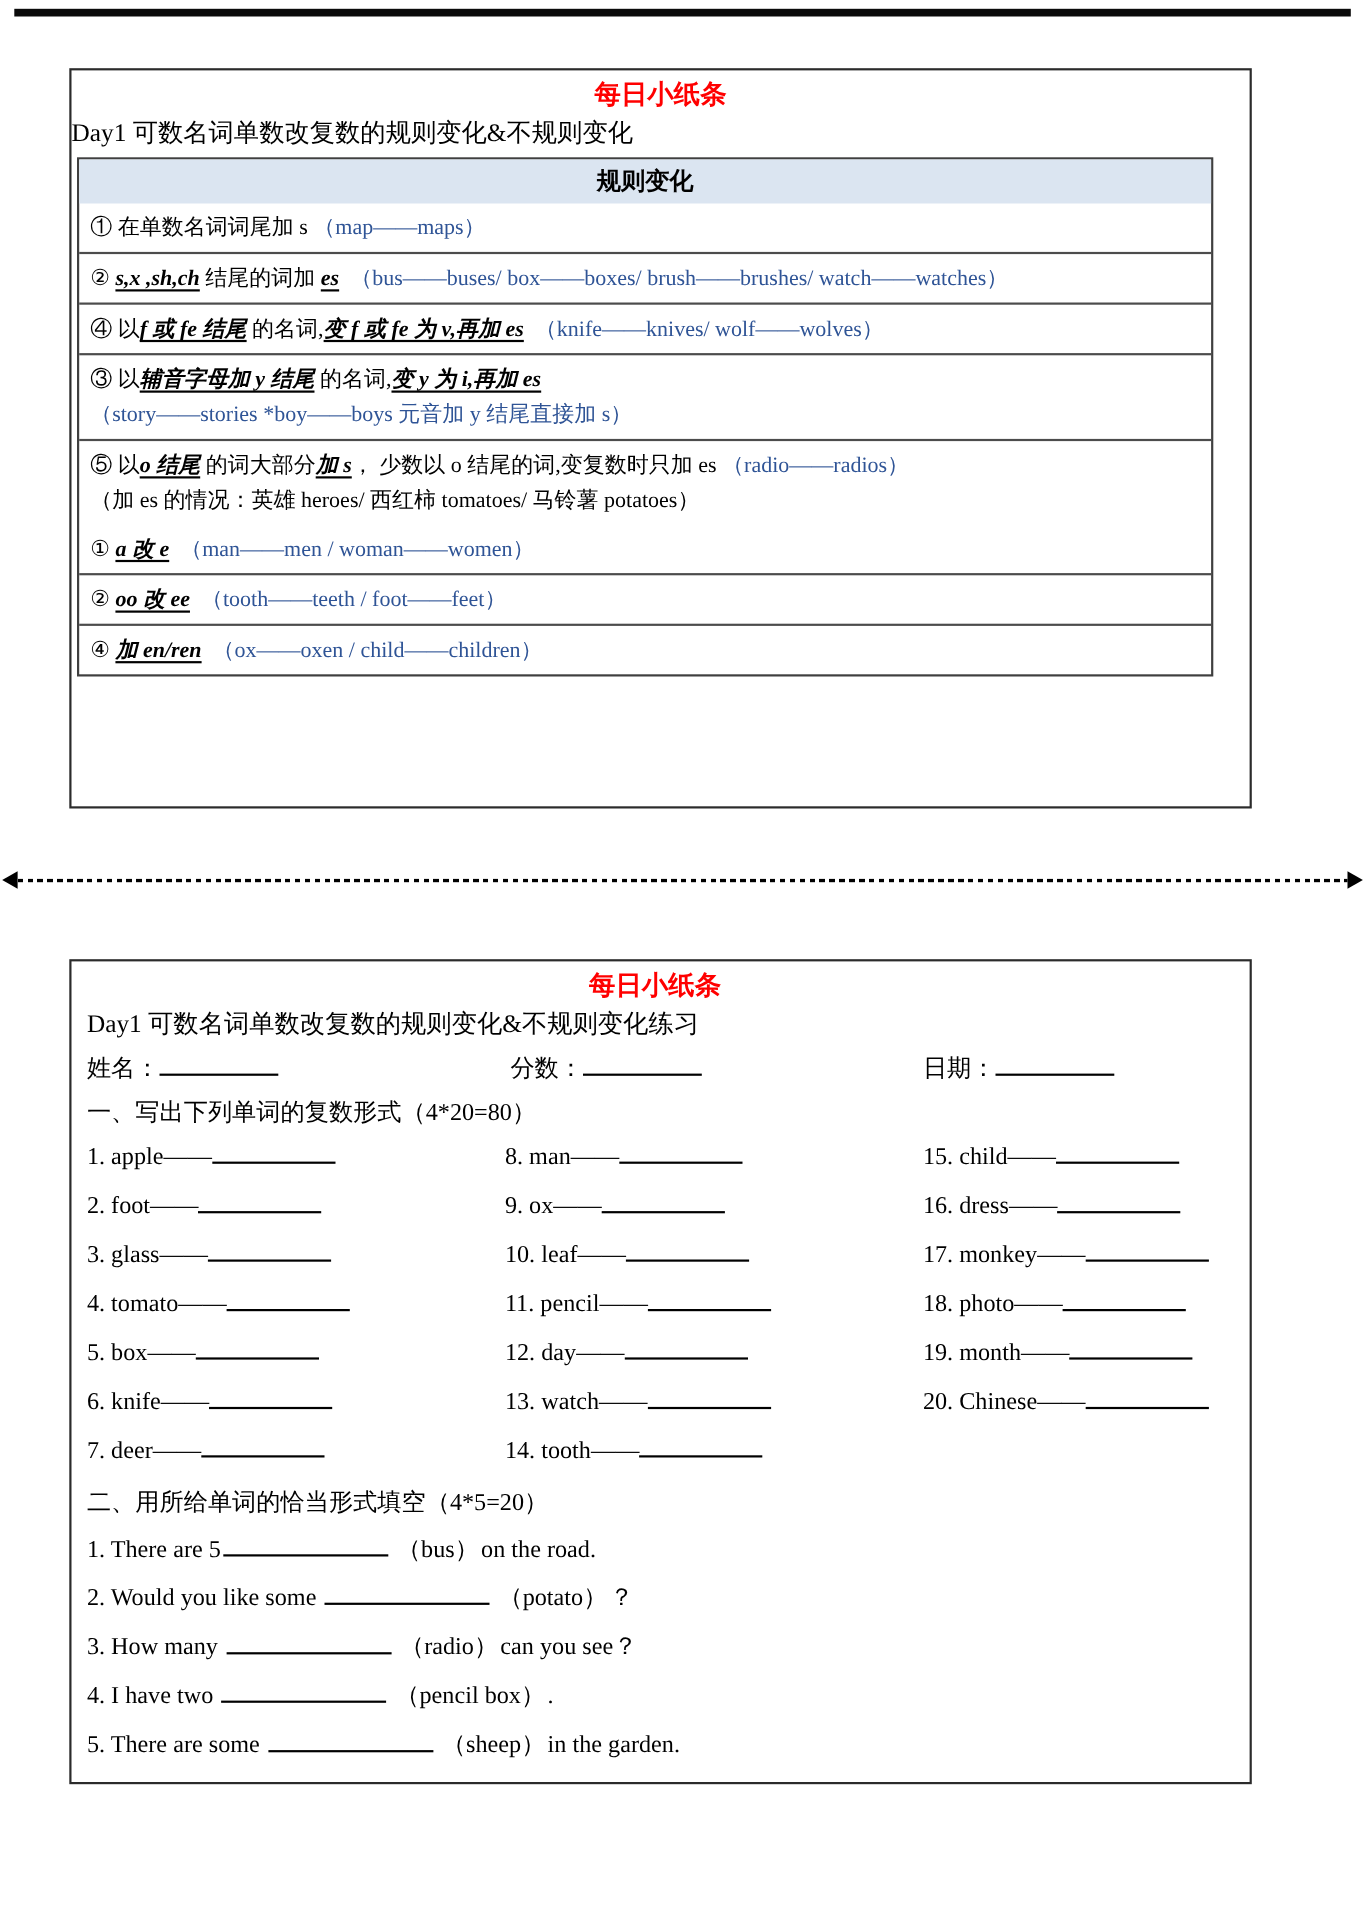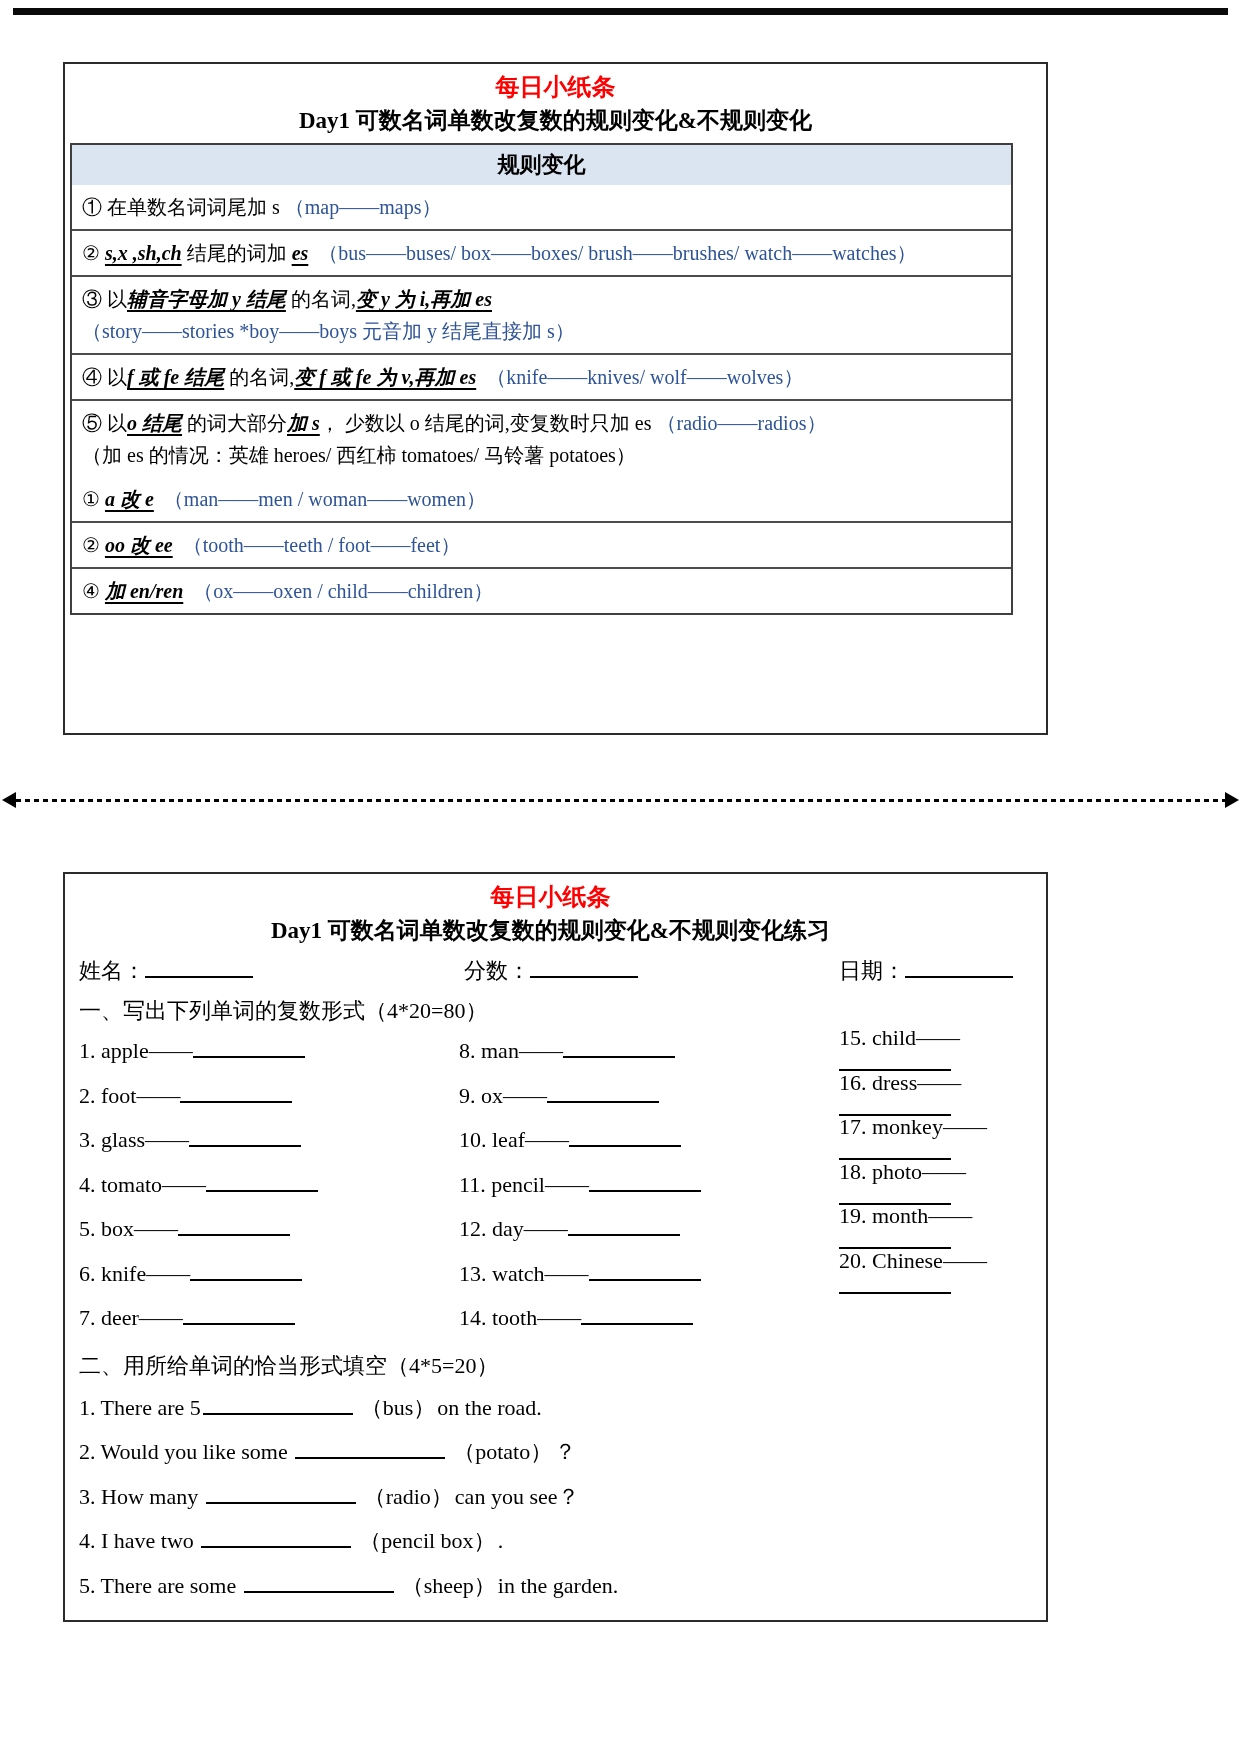--- a/index.html
+++ b/index.html
@@ -1,25 +1,25 @@
 <!DOCTYPE html>
 <html><head>
 <meta charset="utf-8">
 <style>
   html,body{margin:0;padding:0;background:#ffffff;}
   .page{position:relative;width:1241px;height:1754px;background:#ffffff;overflow:hidden;
         font-family:"Liberation Serif","DejaVu Serif",serif;color:#000;}
   .top-rule{position:absolute;top:8px;left:13px;right:13px;height:7px;background:#0a0a0a;}
 
-  .card{position:absolute;left:63px;width:985px;border:2px solid #2b2b2b;box-sizing:border-box;background:#fff;}
+  .card{position:absolute;left:63px;width:1075px;border:2px solid #2b2b2b;box-sizing:border-box;background:#fff;}
   #card1{top:62px;height:673px;padding:8px 0 0 0;}
   #card2{top:872px;height:750px;padding:8px 24px 0 14px;}
 
   .red-title{font-weight:bold;font-size:24px;text-align:center;line-height:1.3;color:var(--red,#f00);}
-  .main-title{font-weight:bold;font-size:23px;text-align:center;margin:2px 0 7px 0;}
+  .main-title{font-weight:normal;font-size:23px;margin:2px 0 7px 0;}
 
   .rules-table{margin:2px 33px 0 5px;border:2px solid #3f3f3f;}
   .tbl-header{text-align:center;font-weight:bold;font-size:22px;padding:5px 4px;line-height:1.35;}
   #regular-header{background:var(--blue-bg,#dbe5f1);}
   #irregular-header{background:var(--green-bg,#eaf1dd);border-top:2px solid #4c4c4c;}
   .rule-row{border-top:2px solid #4c4c4c;padding:6px 10px;font-size:20px;}
   .rule-row:first-of-type{border-top:none;}
   .rule-line{line-height:1.6;white-space:pre-wrap;}
   .seg-p{}
   .seg-u{font-weight:bold;font-style:italic;text-decoration:underline;text-decoration-thickness:2px;text-underline-offset:4px;}
@@ -57,25 +57,25 @@
     <div class="rules-table">
       <div class="tbl-header" id="regular-header">规则变化</div>
       <div id="regular-rules">
           <div class="rule-row">
             <div class="rule-line"><span class="seg-p">① 在单数名词词尾加 s </span><span class="seg-b">（map——maps）</span></div>
           </div>
           <div class="rule-row">
             <div class="rule-line"><span class="seg-p">② </span><span class="seg-u">s,x ,sh,ch</span><span class="seg-p"> 结尾的词加 </span><span class="seg-u">es</span><span class="seg-p">  </span><span class="seg-b">（bus——buses/ box——boxes/ brush——brushes/ watch——watches）</span></div>
           </div>
           <div class="rule-row">
+            <div class="rule-line"><span class="seg-p">④ 以</span><span class="seg-u">f 或 fe 结尾</span><span class="seg-p"> 的名词,</span><span class="seg-u">变 f 或 fe 为 v,再加 es</span><span class="seg-p">  </span><span class="seg-b">（knife——knives/ wolf——wolves）</span></div>
+          </div>
+          <div class="rule-row">
             <div class="rule-line"><span class="seg-p">③ 以</span><span class="seg-u">辅音字母加 y 结尾</span><span class="seg-p"> 的名词,</span><span class="seg-u">变 y 为 i,再加 es</span></div>
             <div class="rule-line"><span class="seg-b">（story——stories *boy——boys 元音加 y 结尾直接加 s）</span></div>
-          </div>
-          <div class="rule-row">
-            <div class="rule-line"><span class="seg-p">④ 以</span><span class="seg-u">f 或 fe 结尾</span><span class="seg-p"> 的名词,</span><span class="seg-u">变 f 或 fe 为 v,再加 es</span><span class="seg-p">  </span><span class="seg-b">（knife——knives/ wolf——wolves）</span></div>
           </div>
           <div class="rule-row">
             <div class="rule-line"><span class="seg-p">⑤ 以</span><span class="seg-u">o 结尾</span><span class="seg-p"> 的词大部分</span><span class="seg-u">加 s</span><span class="seg-p">， 少数以 o 结尾的词,变复数时只加 es </span><span class="seg-b">（radio——radios）</span></div>
             <div class="rule-line"><span class="seg-p">（加 es 的情况：英雄 heroes/ 西红柿 tomatoes/ 马铃薯 potatoes）</span></div>
           </div>
         </div>
       <div id="irregular-rules">
           <div class="rule-row">
             <div class="rule-line"><span class="seg-p">① </span><span class="seg-u">a 改 e</span><span class="seg-p">  </span><span class="seg-b">（man——men / woman——women）</span></div>
           </div>

